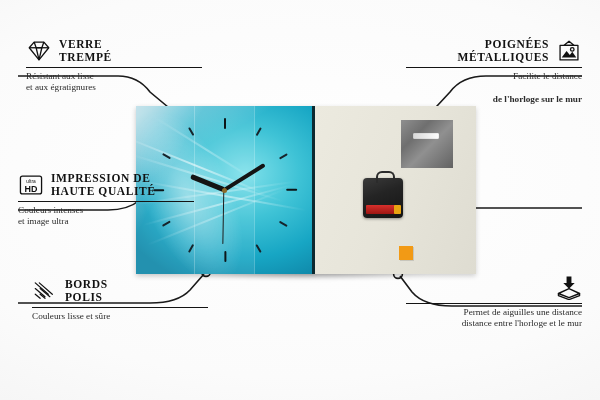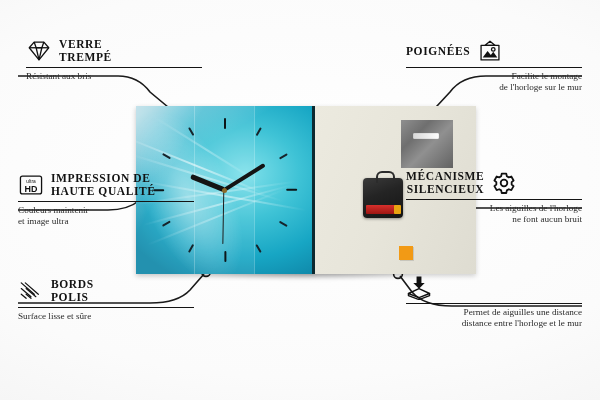--- a/index.html
+++ b/index.html
@@ -68,39 +68,39 @@
     border-radius:4px;box-shadow:0 1px 3px rgba(0,0,0,.4);
   }
   .mech-loop{position:absolute;left:13px;top:-7px;width:15px;height:10px;border:2.2px solid #2b2b2b;border-bottom:none;border-radius:6px 6px 0 0;}
   .batt{position:absolute;left:3px;bottom:4px;width:34px;height:9px;background:linear-gradient(180deg,#d7302c,#9d1512);border-radius:1px;}
   .batt-plus{position:absolute;right:2px;bottom:4px;width:7px;height:9px;background:#e8a412;border-radius:1px;}
   .spacer{position:absolute;left:84px;top:140px;width:14px;height:14px;background:#f29a15;box-shadow:1px 1px 0 rgba(0,0,0,.12);}
 
   
   .feat{position:absolute;width:176px;}
   .feat .head{display:flex;align-items:center;gap:7px;}
-  .feat.right .head{justify-content:flex-start;}
+  .feat.right .head{justify-content:flex-end;}
   .ttl{
     font-family:"Liberation Serif", serif;font-weight:bold;
     font-size:11.5px;line-height:12.6px;letter-spacing:.6px;color:#121212;
     text-transform:uppercase;
   }
   .feat.right .ttl{text-align:right;}
   .rule{height:1.4px;background:#141414;margin-top:3px;}
   .sub{
     font-size:9.2px;line-height:11px;color:#2b2b2b;margin-top:3px;
     font-family:"Liberation Serif", serif;
   }
   .feat.right .sub{text-align:right;}
   .ico{width:26px;height:26px;flex:0 0 26px;display:block;}
 
   
   #f-glass{left:26px;top:38px;}
   #f-print{left:18px;top:172px;}
-  #f-edges{left:18px;top:278px;}
+  #f-edges{left:32px;top:278px;}
   #f-handles{left:406px;top:38px;}
   #f-mech{left:406px;top:170px;}
   #f-foam{left:406px;top:274px;}
 </style>
 </head>
 <body>
 
 <div class="stage">
 
   <svg class="wires" viewBox="0 0 600 400">
@@ -182,37 +182,38 @@
           <path d="M22 5 L19.5 12 L16 27"></path>
             <path d="M12.5 12 L19.5 12"></path>
         </g>
       </svg>
       <div>
         <div class="ttl">VERRE</div>
         <div class="ttl">TREMPÉ</div>
       </div>
     </div>
     <div class="rule"></div>
-    <div class="sub">Résistant aux bris</div>
+    <div class="sub">Résistant aux lisse</div>
+    <div class="sub" style="margin-top:0;">et aux égratignures</div>
   </div>
 
   <div class="feat" id="f-print">
     <div class="head">
       <svg class="ico" viewBox="0 0 32 32">
         <rect x="3" y="5" width="26" height="22" rx="2.5" fill="none" stroke="#111" stroke-width="1.6"></rect>
         <text x="16" y="14" text-anchor="middle" font-family="Liberation Sans, sans-serif" font-size="6" fill="#111">ultra</text>
         <text x="16" y="24" text-anchor="middle" font-family="Liberation Sans, sans-serif" font-size="11" font-weight="bold" fill="#111">HD</text>
       </svg>
       <div>
         <div class="ttl">IMPRESSION DE</div>
         <div class="ttl">HAUTE QUALITÉ</div>
       </div>
     </div>
     <div class="rule"></div>
-    <div class="sub">Couleurs maintenir</div>
+    <div class="sub">Couleurs intenses</div>
     <div class="sub" style="margin-top:0;">et image ultra</div>
   </div>
 
   <div class="feat" id="f-edges">
     <div class="head">
       <svg class="ico" viewBox="0 0 32 32">
         <g stroke="#111" stroke-width="1.5" stroke-linecap="round" fill="none">
           <path d="M4 6 L20 20"></path>
             <path d="M4 13 L16 23"></path>
           <path d="M9 6 L25 20"></path>
@@ -220,59 +221,43 @@
           <path d="M4 20 L10 25"></path>
             <path d="M10 20 L16 25"></path>
         </g>
       </svg>
       <div>
         <div class="ttl">BORDS</div>
         <div class="ttl">POLIS</div>
       </div>
     </div>
     <div class="rule"></div>
-    <div class="sub">Surface lisse et sûre</div>
+    <div class="sub">Couleurs lisse et sûre</div>
   </div>
 
   <div class="feat right" id="f-handles">
     <div class="head">
       <div>
         <div class="ttl">POIGNÉES</div>
+        <div class="ttl">MÉTALLIQUES</div>
       </div>
       <svg class="ico" viewBox="0 0 32 32">
         <g fill="none" stroke="#111" stroke-width="1.6" stroke-linejoin="round">
           <path d="M16 4 L10 9 L22 9 Z"></path>
           <rect x="5" y="9" width="22" height="18"></rect>
           <path d="M7 24 L13 16 L17 21 L20 17 L25 24 Z" fill="#111" stroke="none"></path>
           <circle cx="20" cy="14" r="2.2"></circle>
         </g>
       </svg>
     </div>
     <div class="rule"></div>
-    <div class="sub">Facilite le montage</div>
-    <div class="sub" style="margin-top:0;">de l'horloge sur le mur</div>
-  </div>
-
-  <div class="feat right" id="f-mech">
-    <div class="head">
-      <div>
-        <div class="ttl">MÉCANISME</div>
-        <div class="ttl">SILENCIEUX</div>
-      </div>
-      <svg class="ico" viewBox="0 0 32 32">
-        <g fill="none" stroke="#111" stroke-width="2.2" stroke-linejoin="round">
-          <path d="M13.2 4.5 h5.6 l.7 3.2 2.4 1.4 3.1-1.1 2.8 4.9 -2.4 2.1 0 2.8 2.4 2.1 -2.8 4.9 -3.1-1.1 -2.4 1.4 -.7 3.2 h-5.6 l-.7-3.2 -2.4-1.4 -3.1 1.1 -2.8-4.9 2.4-2.1 0-2.8 -2.4-2.1 2.8-4.9 3.1 1.1 2.4-1.4 Z"></path>
-          <circle cx="16" cy="16" r="4.1"></circle>
-        </g>
-      </svg>
-    </div>
-    <div class="rule"></div>
-    <div class="sub">Les aiguilles de l'horloge</div>
-    <div class="sub" style="margin-top:0;">ne font aucun bruit</div>
-  </div>
+    <div class="sub">Facilite le distance</div>
+    <div class="sub" style="margin-top:12px;font-weight:bold;">de l'horloge sur le mur</div>
+  </div>
+
 
   <div class="feat right" id="f-foam">
     <div class="head">
       <svg class="ico" viewBox="0 0 32 32">
         <path d="M13 3 h6 v8 h4 l-7 7 -7-7 h4 Z" fill="#111"></path>
         <path d="M16 18 L29 24 L16 29 L3 24 Z" fill="none" stroke="#111" stroke-width="1.7" stroke-linejoin="round"></path>
         <path d="M3 24 v2.5 L16 31.5 L29 26.5 V24" fill="none" stroke="#111" stroke-width="1.7" stroke-linejoin="round"></path>
       </svg>
     </div>
     <div class="rule"></div>

